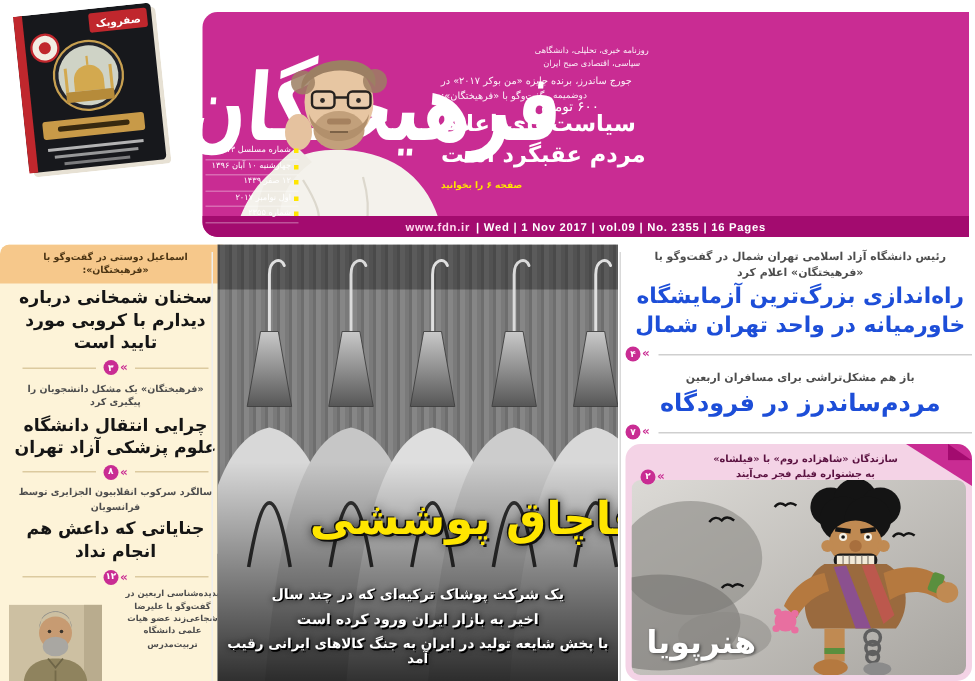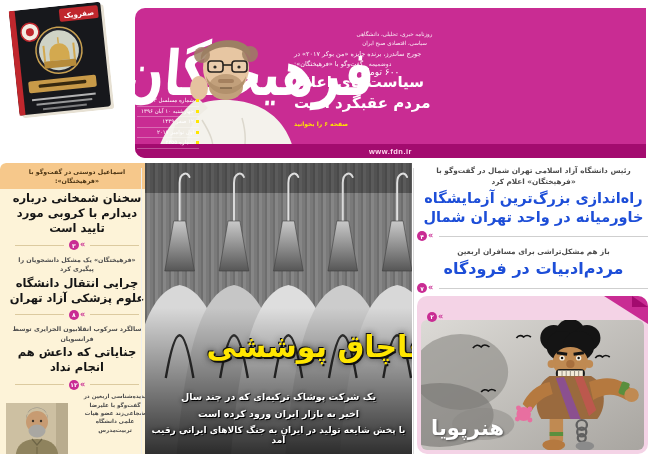--- a/index.html
+++ b/index.html
@@ -184,20 +184,21 @@
 
     <div class="promo-story">
       <div class="kick">جورج ساندرز، برنده جایزه «من بوکر ۲۰۱۷» در گفت‌وگو با «فرهیختگان»:</div>
       <div class="t">سیاست‌های اعلام</div>
       <div class="t">مردم عقبگرد است</div>
       <div class="pref">صفحه ۶ را بخوانید</div>
     </div>
 
     <div class="mast-bar">
       <span class="url">www.fdn.ir</span>
+      <span>| Wed | 1 Nov 2017 | vol.09 | No. 2355 | 16 Pages</span>
     </div>
   </header>
 
   <aside class="sidebar">
     <div class="sb-orange">اسماعیل دوستی در گفت‌وگو با «فرهیختگان»:</div>
     <div class="sb-title">سخنان شمخانی درباره دیدارم با کروبی مورد تایید است</div>
     <div class="ssep">
       <span class="pagebadge">
           <span class="badge-num">۳</span>
           <span class="badge-arrow">«</span>
@@ -295,31 +296,32 @@
   <section class="rightcol">
     <div class="rc-kick">رئیس دانشگاه آزاد اسلامی تهران شمال در گفت‌وگو با «فرهیختگان» اعلام کرد</div>
     <div class="rc-title">راه‌اندازی بزرگ‌ترین آزمایشگاه خاورمیانه در واحد تهران شمال</div>
     <div class="rsep">
       <span class="pagebadge">
           <span class="badge-num">۴</span>
           <span class="badge-arrow">«</span>
         </span>
     </div>
     <div class="rc-kick">باز هم مشکل‌تراشی برای مسافران اربعین</div>
-    <div class="rc-title single">مردم‌ادبیات در فرودگاه</div>
+    <div class="rc-title single">مردم‌ساندرز در فرودگاه</div>
     <div class="rsep">
       <span class="pagebadge">
           <span class="badge-num">۷</span>
           <span class="badge-arrow">«</span>
         </span>
     </div>
 
     <div class="art-panel">
       <div class="fold"></div>
       <div class="fold2"></div>
+      <div class="ap-kick">سازندگان «شاهزاده روم» با «فیلشاه» به جشنواره فیلم فجر می‌آیند</div>
       <div class="ap-badge">
         <span class="pagebadge">
             <span class="badge-num">۲</span>
             <span class="badge-arrow">«</span>
           </span>
       </div>
       <div class="ap-art">
         <svg width="223" height="130" viewBox="0 0 215 130" preserveAspectRatio="none">
           <defs>
             <linearGradient id="sky" x1="0" y1="0" x2="1" y2="1">

